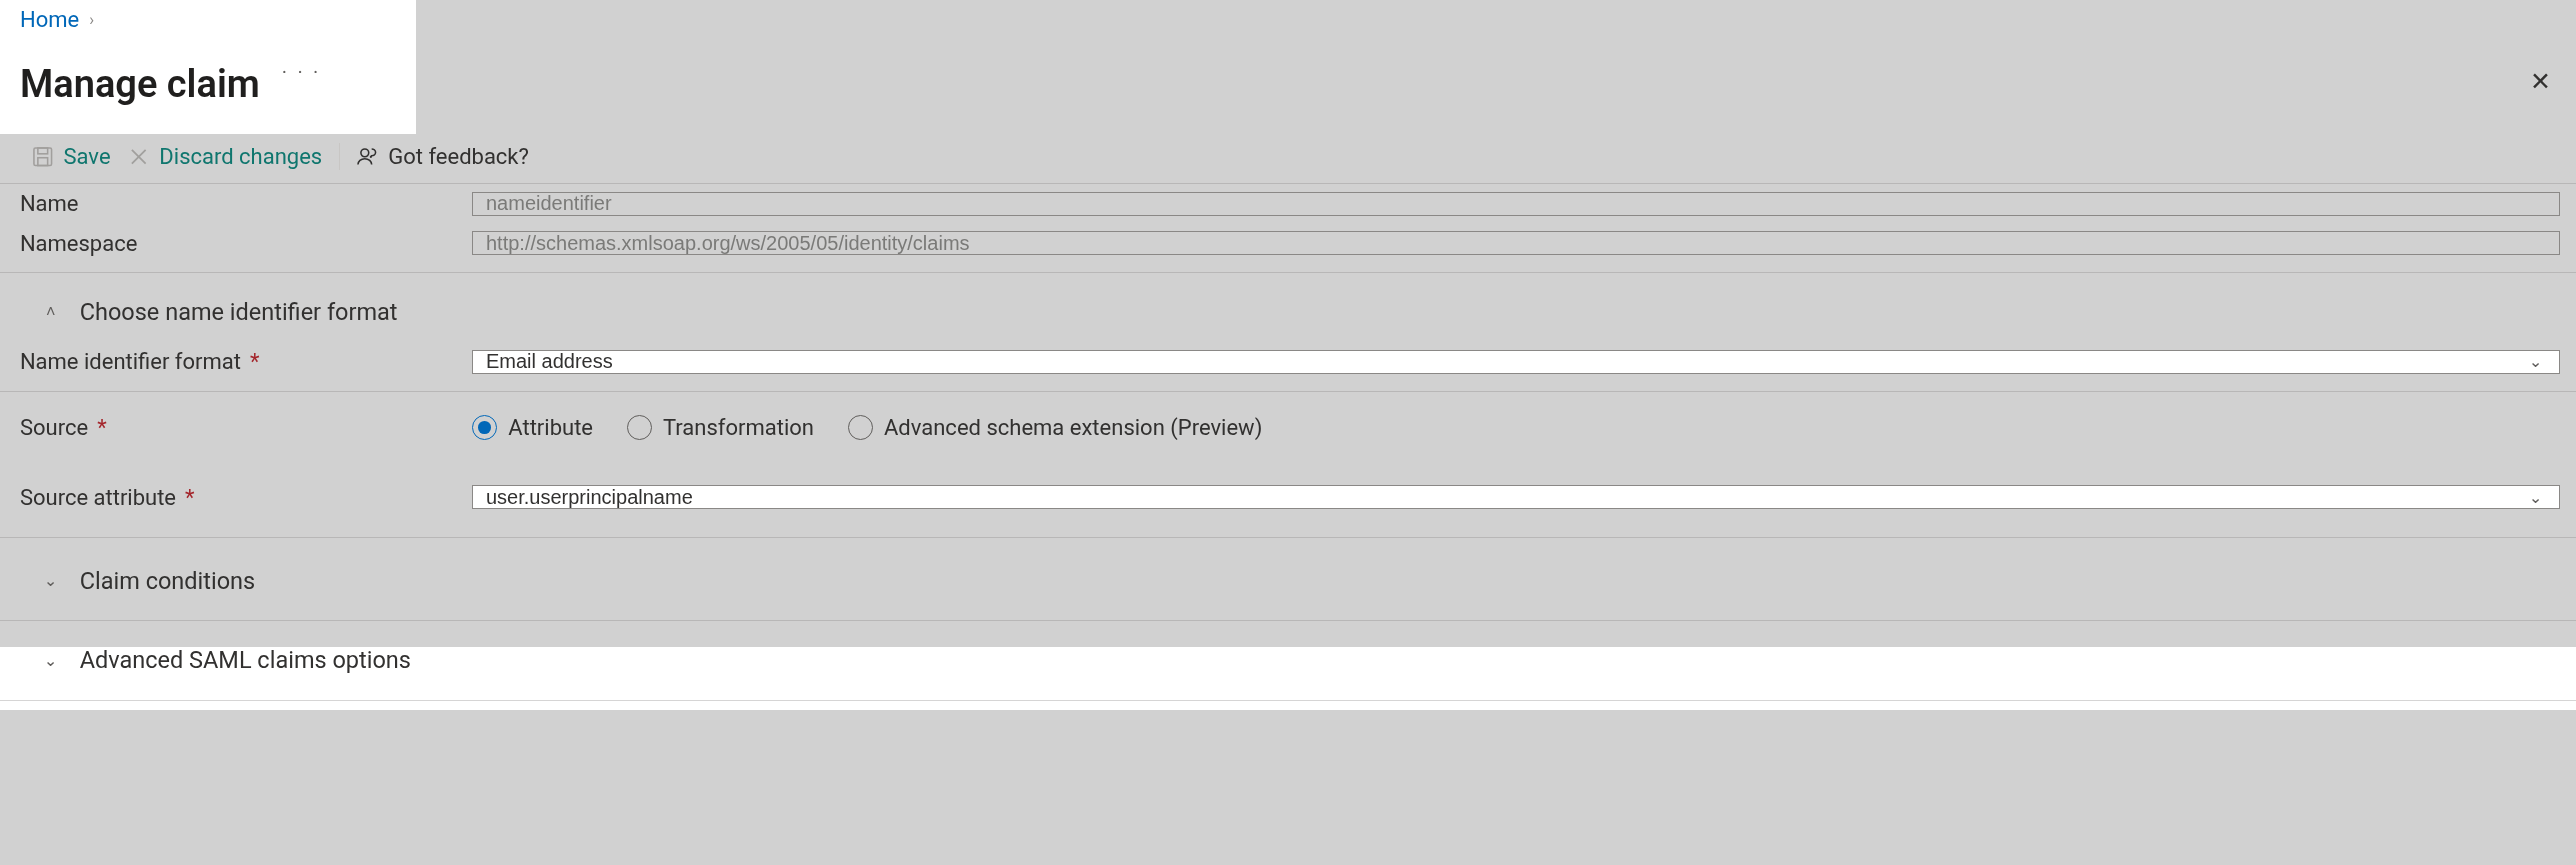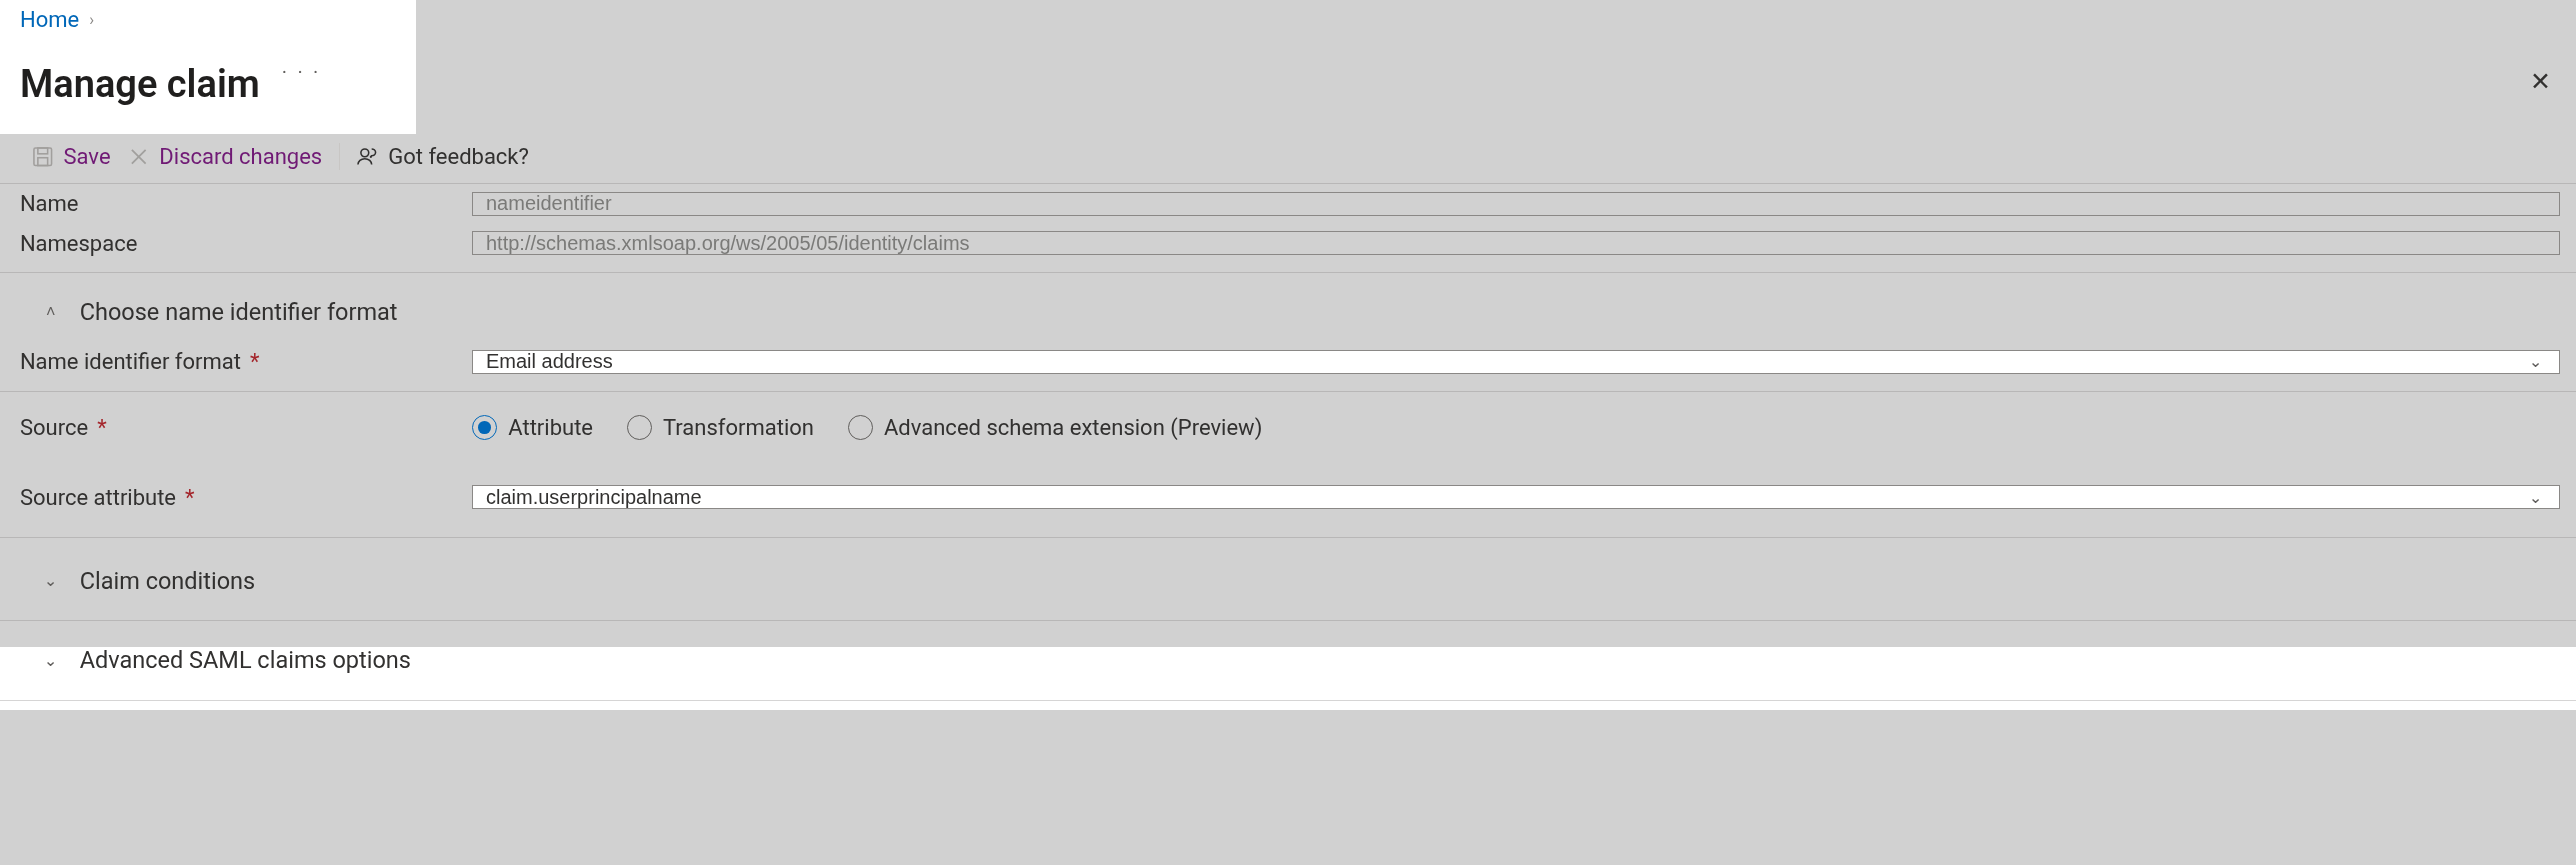--- a/index.html
+++ b/index.html
@@ -69,21 +69,21 @@
       align-items: center;
       gap: 16.3px;
       padding: 12.7px 23.5px 12.7px 31px;
       border-bottom: 0.9px solid rgba(138,136,134,0.35);
       font-size: 22px;
     }
     .toolbar .tb-item {
       display: inline-flex;
       align-items: center;
       gap: 9px;
-      color: #701a75;
+      color: #0f766e;
       cursor: pointer;
     }
     .toolbar .tb-item.enabled { color: #323130; }
     .toolbar .tb-sep {
       width: 0.9px; height: 27px; background: #c8c6c4;
     }
     .toolbar svg { width: 23.5px; height: 23.5px; }
 
     
     .form { padding: 0 16.3px 0 16.3px; }
@@ -283,21 +283,21 @@
 
     <div style="height:23.5px"></div>
 
     <div class="form-row">
       <div class="label">
         <span>Source attribute</span>
         <span class="req">*</span>
       </div>
       <div class="control">
         <div class="select">
-          <span>claim.userprincipalname</span>
+          <span>user.userprincipalname</span>
           <span class="chev">⌄</span>
         </div>
       </div>
     </div>
 
     <div class="divider" style="margin-top:20px"></div>
 
     <div class="bottom-sections">
       <div class="section-head">
         <span class="sh-chev">⌄</span>

